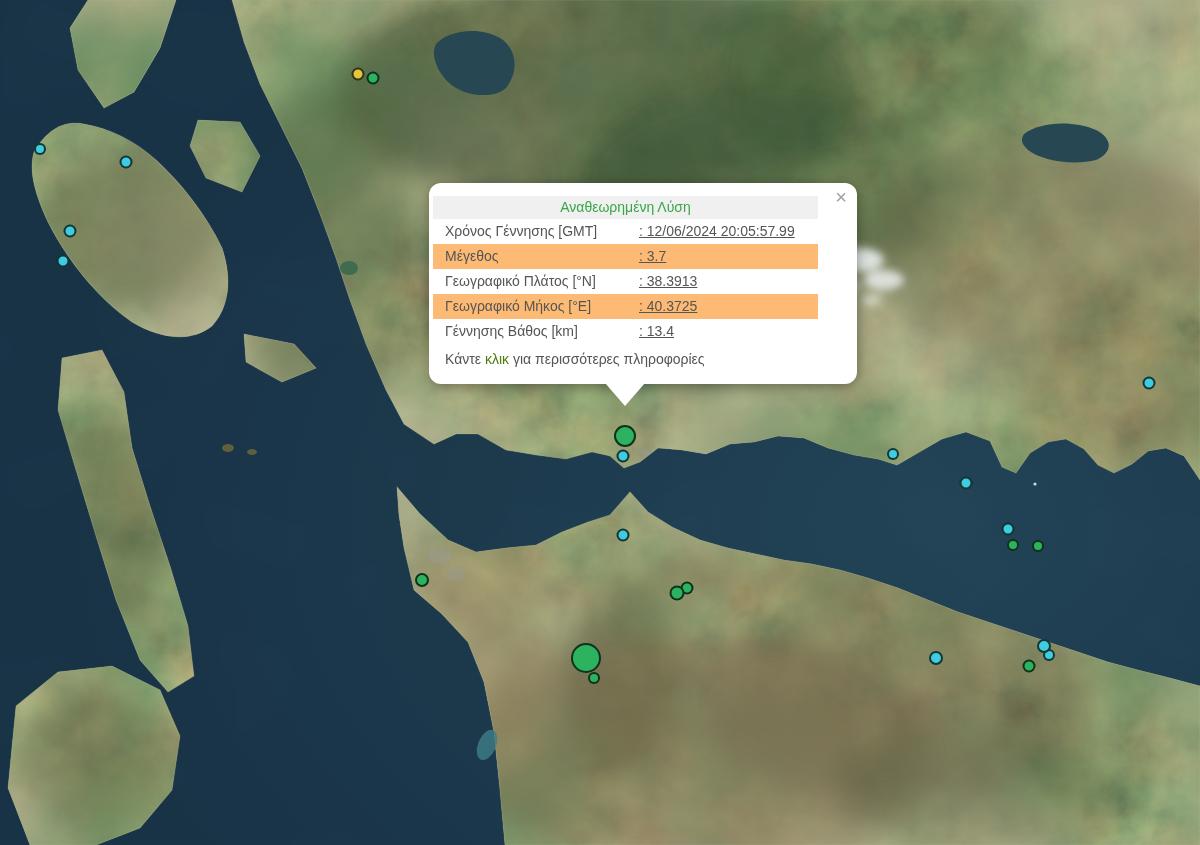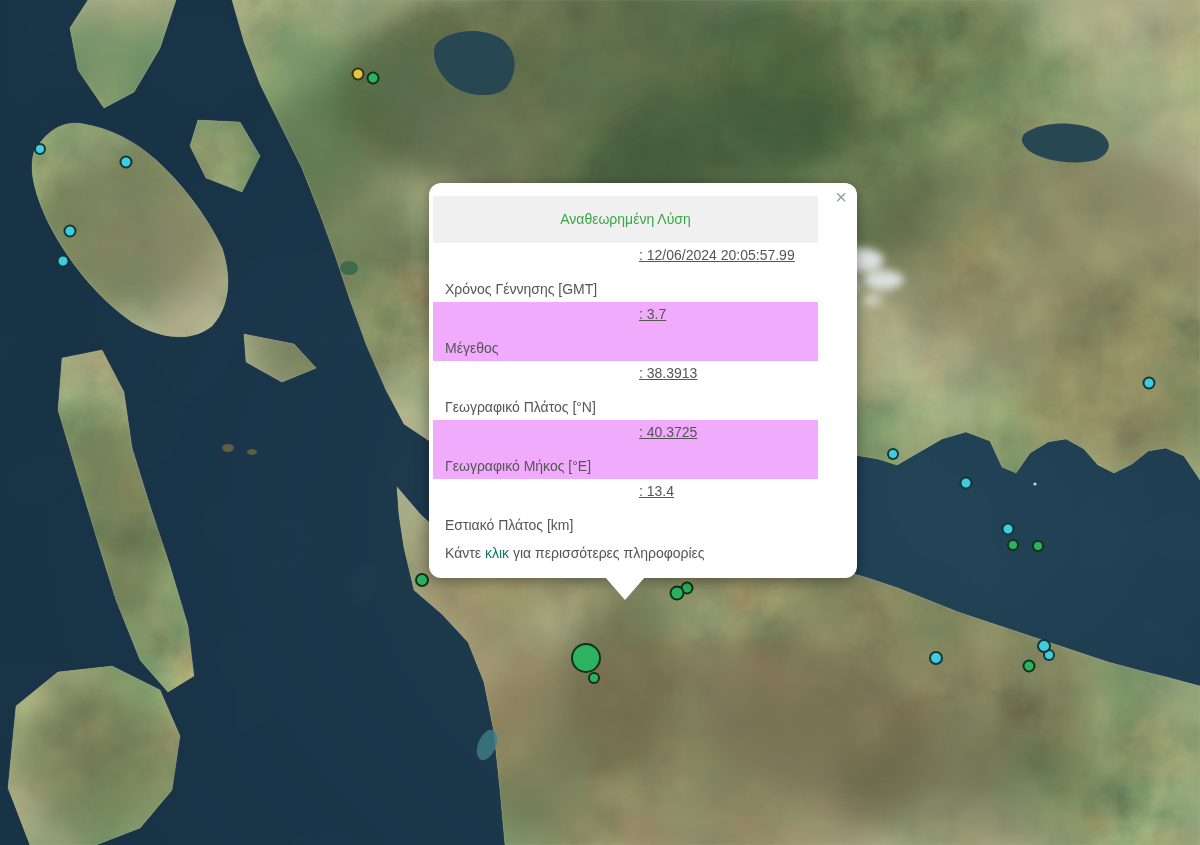--- a/index.html
+++ b/index.html
@@ -12,24 +12,24 @@
   .marker{position:absolute;border-radius:50%;box-sizing:border-box;
           border:2px solid rgba(9,22,13,.82);transform:translate(-50%,-50%);
           cursor:pointer;}
 
   
   .popup{position:absolute;left:429px;top:183px;width:412px;z-index:10;
          background:#fff;border-radius:12px;box-shadow:0 3px 14px rgba(0,0,0,.4);
          padding:13px 14px 12px 2px;color:#555;font-size:14px;}
   .popup-inner{margin-left:2px;width:385px;}
   .prow{display:flex;line-height:25px;padding:0 0 0 12px;}
-  .prow.alt{background:#f0abfc;}
-  .prow .lbl{width:194px;flex:none;white-space:nowrap;margin-top:34px;}
+  .prow.alt{background:#fdba74;}
+  .prow .lbl{width:194px;flex:none;white-space:nowrap;}
   .prow .val{white-space:nowrap;text-decoration:underline;}
-  .prow.title-row{justify-content:center;line-height:23px;background:#f0f0f0;padding:12px;}
+  .prow.title-row{justify-content:center;line-height:23px;background:#f0f0f0;padding:0;}
   .title-row span{color:#3aa648;}
   .pfooter{line-height:26px;padding:2px 0 0 12px;white-space:nowrap;}
   .pfooter a{color:#3d95d6;text-decoration:none;cursor:pointer;}
   .close-btn{position:absolute;top:4px;right:10px;border:none;background:none;
              font-size:20px;line-height:20px;color:#9aa0a6;cursor:pointer;
              font-family:"Liberation Sans",sans-serif;padding:0;}
   .tail{position:absolute;left:176px;top:100%;margin-top:-1px;width:0;height:0;
         border-left:20px solid transparent;border-right:20px solid transparent;
         border-top:23px solid #fff;}
 </style>
@@ -229,24 +229,24 @@
           </div>
           <div class="prow">
             <span class="lbl">Γεωγραφικό Πλάτος [°N]</span>
             <span class="val">: 38.3913</span>
           </div>
           <div class="prow alt">
             <span class="lbl">Γεωγραφικό Μήκος [°E]</span>
             <span class="val">: 40.3725</span>
           </div>
           <div class="prow">
-            <span class="lbl">Εστιακό Πλάτος [km]</span>
+            <span class="lbl">Γέννησης Βάθος [km]</span>
             <span class="val">: 13.4</span>
           </div>
         </div>
       <div class="pfooter">
-        <span>Κάντε </span><a style="color: #0f766e; text-align: center;">κλικ</a><span> για περισσότερες πληροφορίες</span>
+        <span>Κάντε </span><a style="color: #4d7c0f; text-align: center;">κλικ</a><span> για περισσότερες πληροφορίες</span>
       </div>
     </div>
     <div class="tail"></div>
   </div>
 
 </div>
 
 </body></html>

